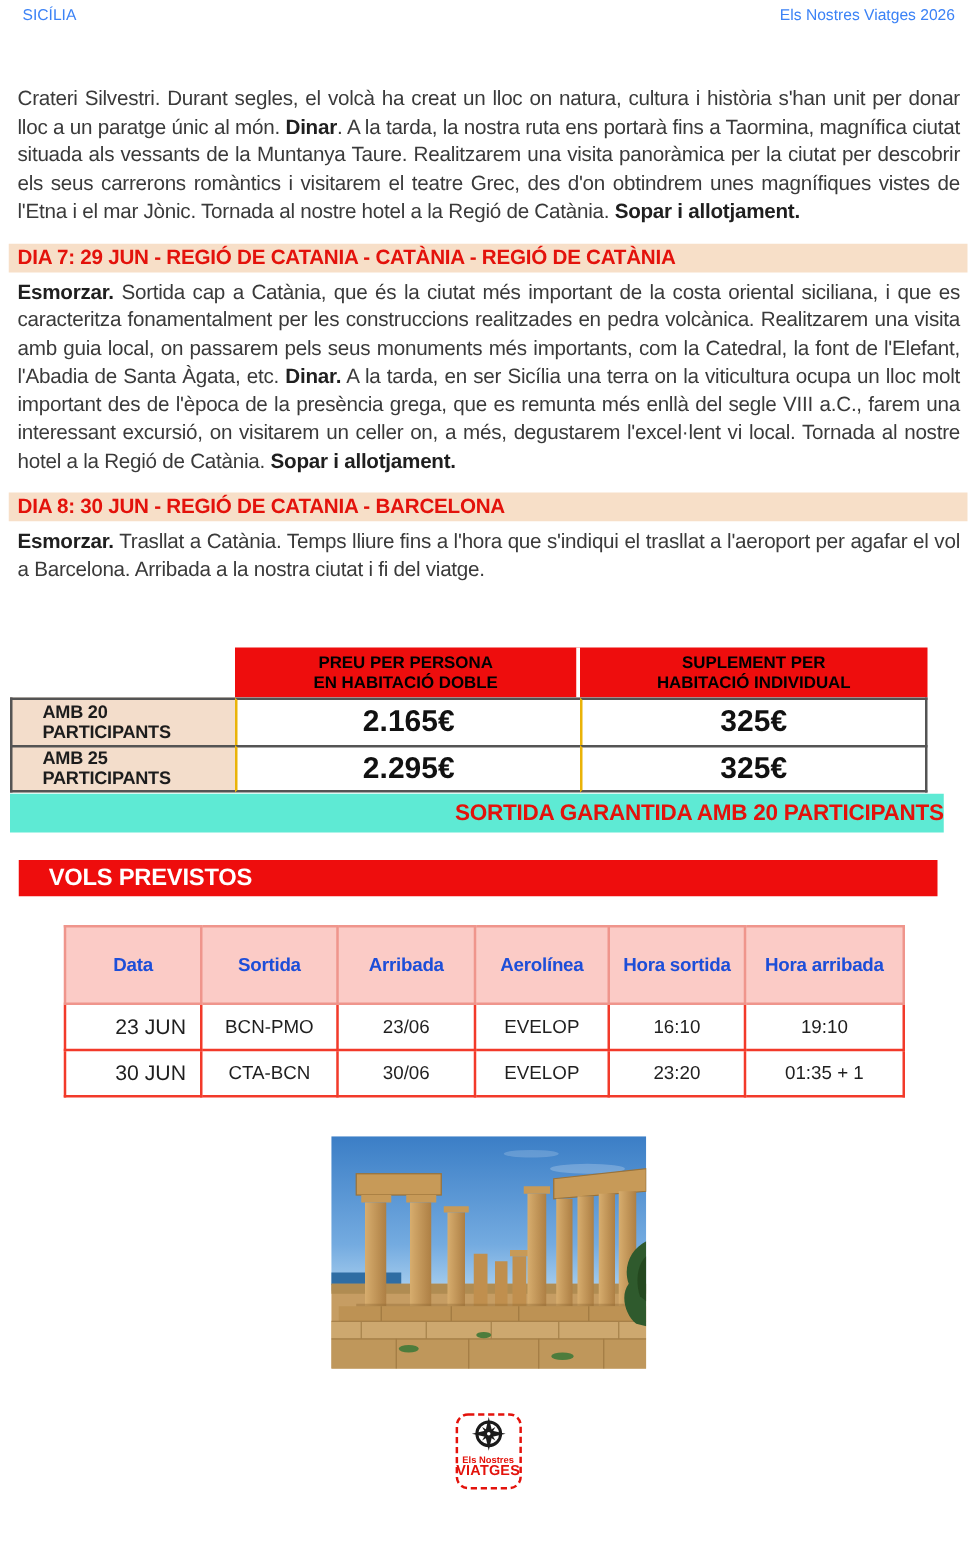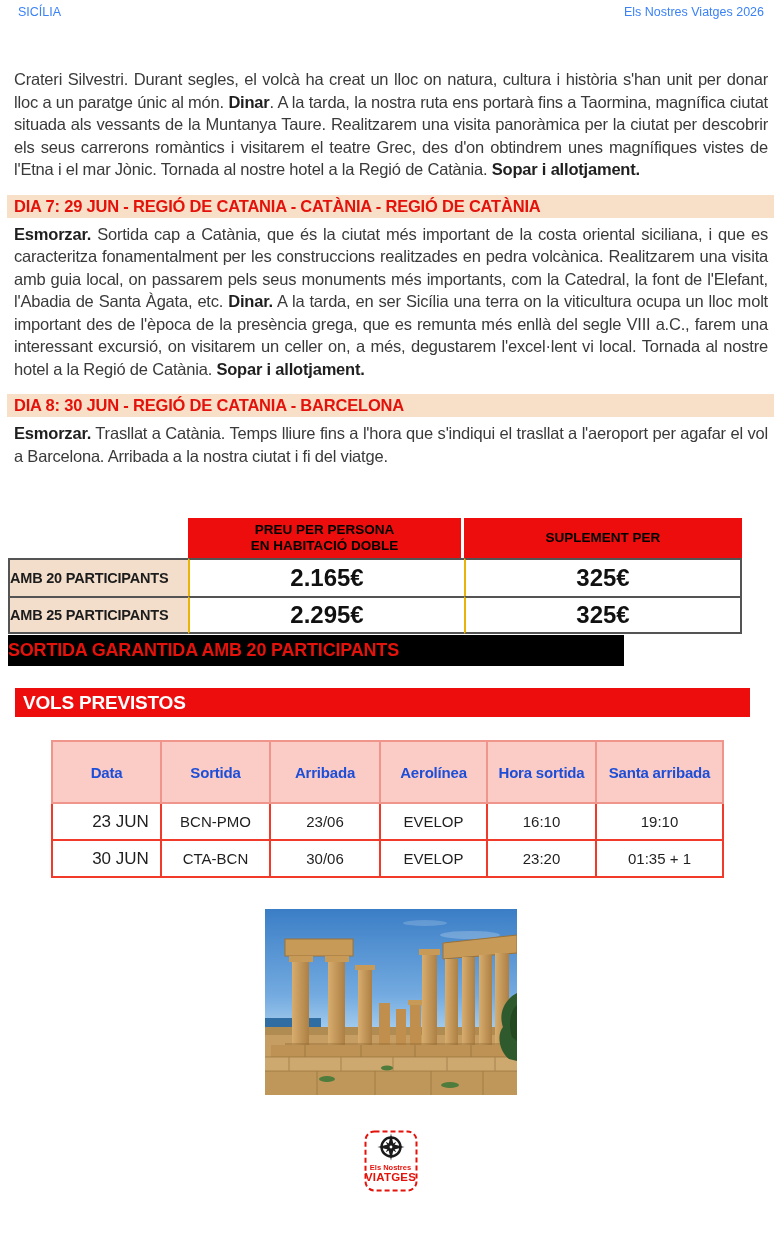--- a/index.html
+++ b/index.html
@@ -23,31 +23,31 @@
   
   .price-table{margin:51px 0 0 8px;display:grid;
     grid-template-columns:180px 276px 278px;grid-template-rows:40px 38px 38px;}
   .pt-blank{background:transparent;}
   .pt-head{background:#ee0d0d;color:#000000;font-weight:bold;font-size:13.5px;
     text-align:center;display:flex;flex-direction:column;justify-content:center;
     line-height:16.5px;letter-spacing:0;}
   .pt-head-first{border-right:3px solid #ffffff;}
   .pt-label{background:#f3ddcb;border-left:2px solid #545454;border-top:2px solid #545454;
     font-weight:bold;font-size:14.5px;color:#1c1c1c;display:flex;align-items:center;
-    letter-spacing:-0.2px;box-sizing:border-box;}
+    padding-left:24px;letter-spacing:-0.2px;box-sizing:border-box;}
   .pt-value{background:#fff;border-left:2px solid #eab308;border-top:2px solid #545454;
     display:flex;align-items:center;justify-content:center;
     font-weight:bold;font-size:24px;color:#111;box-sizing:border-box;}
   .pt-last-col{border-right:2px solid #545454;}
   .pt-bottom{border-bottom:2px solid #545454;}
-  .guarantee{margin:1px 0 0 8px;width:616px;background:#000000;color:#e3120b;
-    font-weight:bold;font-size:18px;text-align:left;line-height:31px;letter-spacing:-0.2px;}
+  .guarantee{margin:1px 0 0 8px;width:747px;background:#5eead4;color:#e3120b;
+    font-weight:bold;font-size:18px;text-align:right;line-height:31px;letter-spacing:-0.2px;}
   
   .vols-banner{margin:22px 0 0 15px;width:735px;background:#ee0d0d;color:#fff;
-    font-weight:bold;font-size:19px;line-height:29px;padding-left:8px;
+    font-weight:bold;font-size:19px;line-height:29px;padding-left:24px;
     box-sizing:border-box;letter-spacing:-0.2px;}
   
   .flights{margin:23px 0 0 51px;border-collapse:collapse;table-layout:fixed;}
   .flights th{background:#fbcbc6;border:2px solid #ef958c;font-size:15px;
     font-weight:bold;color:#1d4ed8;height:58px;letter-spacing:-0.2px;}
   .flights td{background:#fff;border:2px solid #f23a2a;font-size:15px;
     text-align:center;height:33px;color:#1f1f1f;}
   .flights td.date-cell{font-size:17px;padding-left:29px;}
   
   .photo-wrap{margin:31px auto 0 auto;width:252px;height:186px;}
@@ -82,20 +82,21 @@
 <p class="body-text p-after-banner"><b>Esmorzar.</b><span> Trasllat a  Catània. Temps lliure fins a l'hora que s'indiqui el trasllat a l'aeroport per agafar el vol a Barcelona. Arribada  a la nostra ciutat i fi del viatge.</span></p>
 
 <div class="price-table">
   <div class="pt-blank"></div>
   <div class="pt-head pt-head-first">
     <div>PREU PER PERSONA</div>
     <div>EN HABITACIÓ DOBLE</div>
   </div>
   <div class="pt-head">
     <div>SUPLEMENT PER</div>
+    <div>HABITACIÓ INDIVIDUAL</div>
   </div>
 
   <div class="pt-label">AMB 20 PARTICIPANTS</div>
   <div class="pt-value">2.165€</div>
   <div class="pt-value pt-last-col">325€</div>
 
   <div class="pt-label pt-bottom">AMB 25 PARTICIPANTS</div>
   <div class="pt-value pt-bottom">2.295€</div>
   <div class="pt-value pt-last-col pt-bottom">325€</div>
 </div>
@@ -115,21 +116,21 @@
       <col style="width:109px">
       <col style="width:127px">
   </colgroup>
   <thead>
     <tr>
       <th>Data</th>
       <th>Sortida</th>
       <th>Arribada</th>
       <th>Aerolínea</th>
       <th>Hora sortida</th>
-      <th>Santa arribada</th>
+      <th>Hora arribada</th>
     </tr>
   </thead>
   <tbody>
     <tr>
       <td class="date-cell">23 JUN</td>
       <td>BCN-PMO</td>
       <td>23/06</td>
       <td>EVELOP</td>
       <td>16:10</td>
       <td>19:10</td>

